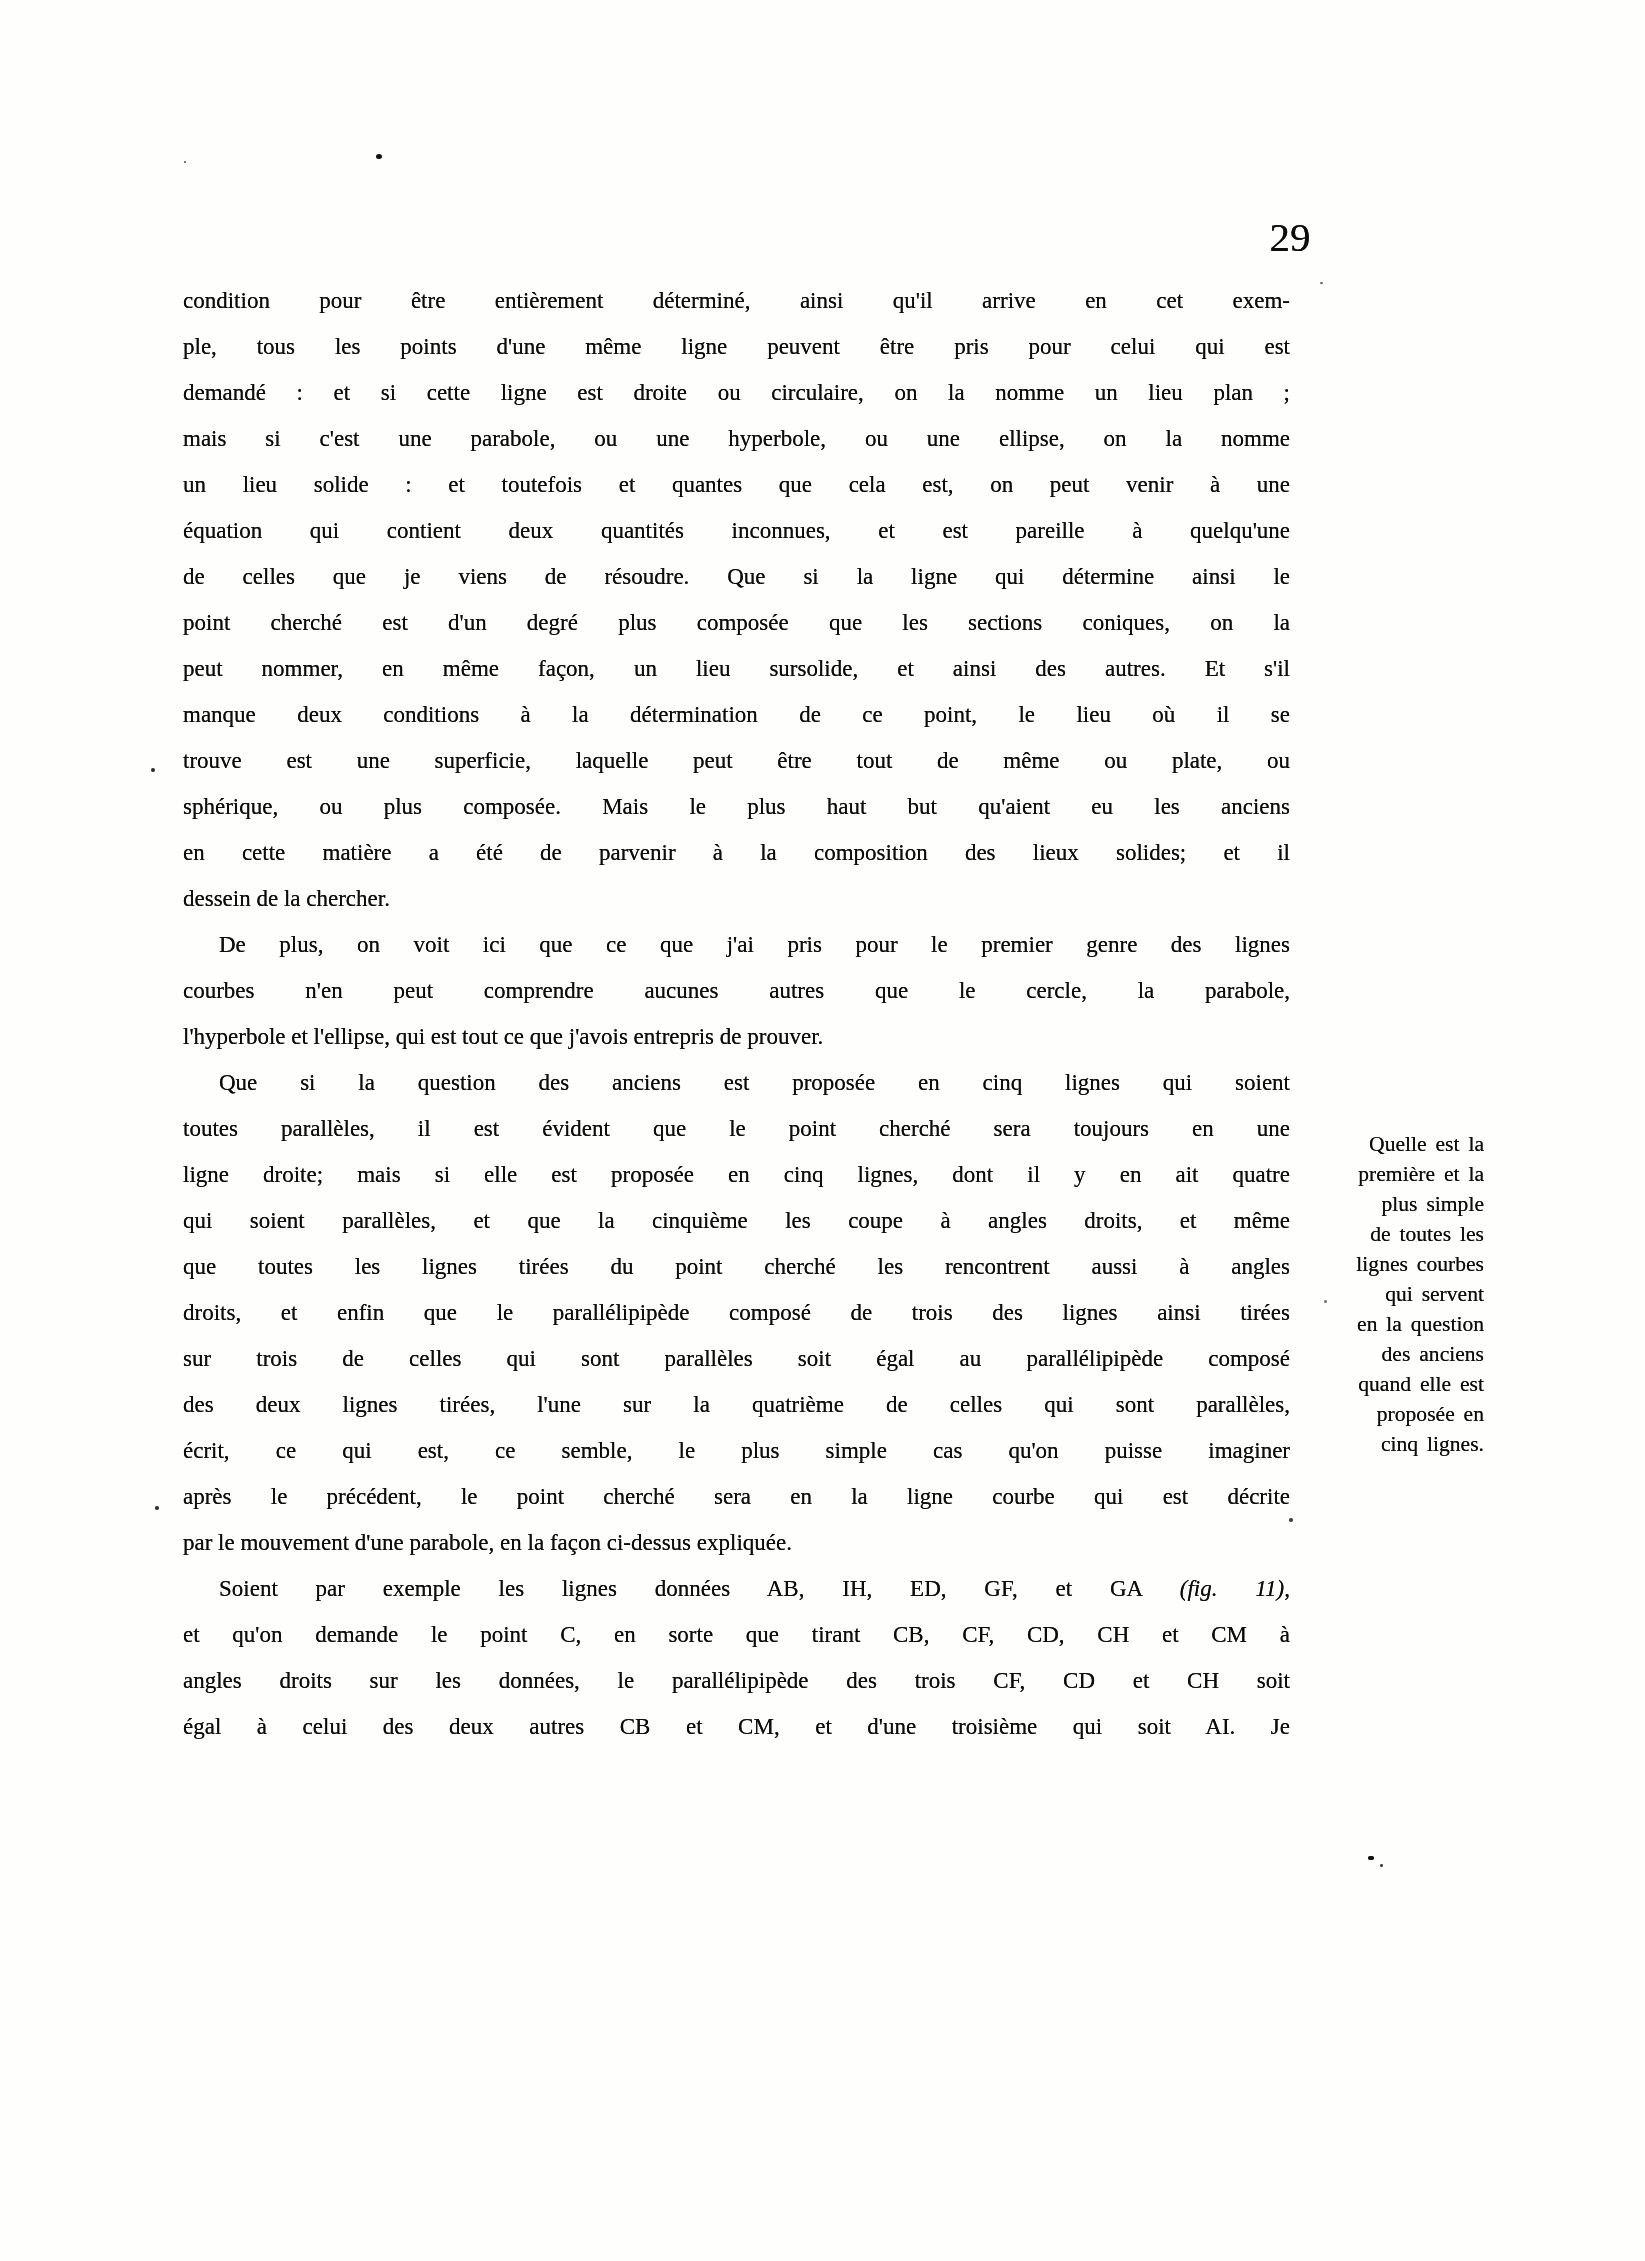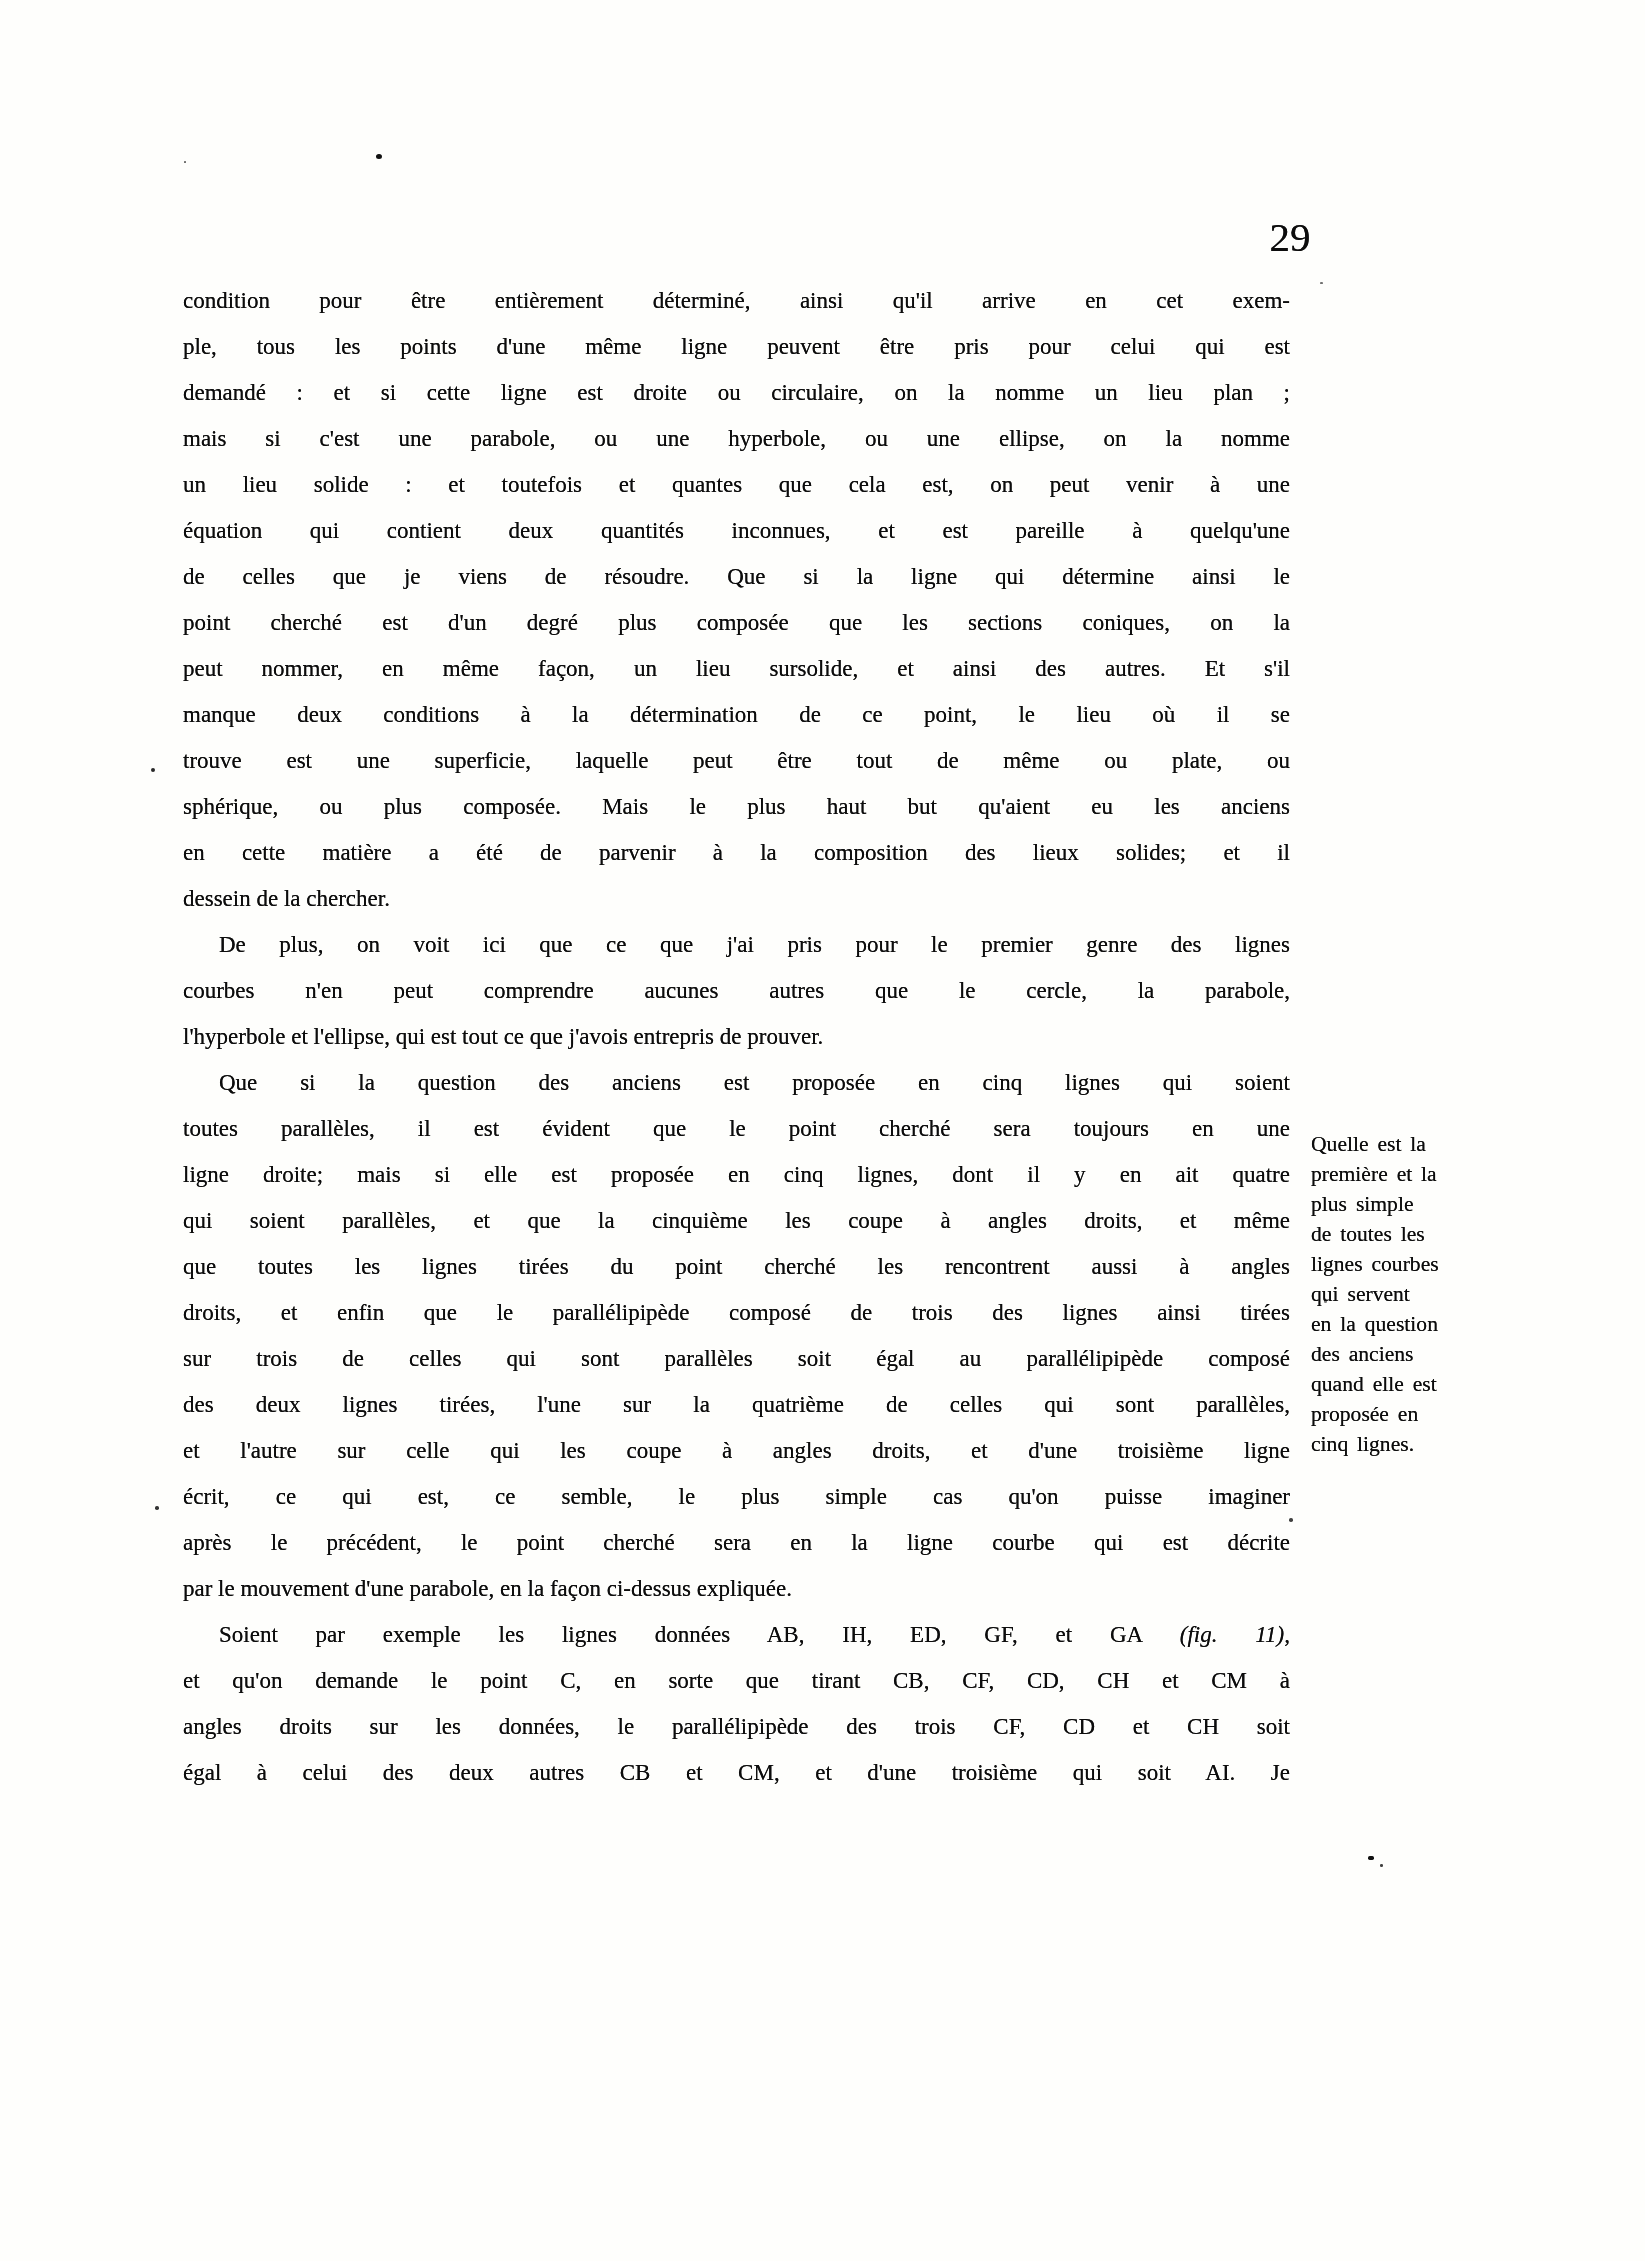--- a/index.html
+++ b/index.html
@@ -43,21 +43,21 @@
   .bline.pend{text-align-last:left;}
   .bline i{font-style:italic;}
   
   .margin-note{
     position:absolute;left:1311px;top:1129px;width:173px;
     font-size:21.6px;
     text-shadow:0 0 0.4px rgba(12,12,12,.8);
   }
   .nline{
     height:30px;line-height:30px;
-    text-align:left;
+    text-align:right;
     word-spacing:3.5px;
     white-space:nowrap;
   }
   
   .speck{position:absolute;background:#111;border-radius:50%;}
   .s1{left:376px;top:154px;width:6px;height:5.2px;}
   .s2{left:184px;top:161px;width:1.7px;height:1.7px;opacity:.65;}
   .s3{left:151px;top:768px;width:4.3px;height:4.3px;opacity:.9;}
   .s4{left:155px;top:1506px;width:3.5px;height:3.5px;opacity:.85;}
   .s5{left:1289px;top:1518px;width:3.5px;height:3.5px;opacity:.8;}
@@ -93,21 +93,20 @@
       <div class="bline">courbes n'en peut comprendre aucunes autres que le cercle, la parabole,</div>
       <div class="bline pend">l'hyperbole et l'ellipse, qui est tout ce que j'avois entrepris de prouver.</div>
       <div class="bline indent">Que si la question des anciens est proposée en cinq lignes qui soient</div>
       <div class="bline">toutes parallèles, il est évident que le point cherché sera toujours en une</div>
       <div class="bline">ligne droite; mais si elle est proposée en cinq lignes, dont il y en ait quatre</div>
       <div class="bline">qui soient parallèles, et que la cinquième les coupe à angles droits, et même</div>
       <div class="bline">que toutes les lignes tirées du point cherché les rencontrent aussi à angles</div>
       <div class="bline">droits, et enfin que le parallélipipède composé de trois des lignes ainsi tirées</div>
       <div class="bline">sur trois de celles qui sont parallèles soit égal au parallélipipède composé</div>
       <div class="bline">des deux lignes tirées, l'une sur la quatrième de celles qui sont parallèles,</div>
-      <div class="bline">et l'autre sur celle qui les coupe à angles droits, et d'une troisième ligne</div>
       <div class="bline">écrit, ce qui est, ce semble, le plus simple cas qu'on puisse imaginer</div>
       <div class="bline">après le précédent, le point cherché sera en la ligne courbe qui est décrite</div>
       <div class="bline pend">par le mouvement d'une parabole, en la façon ci-dessus expliquée.</div>
       <div class="bline indent">Soient par exemple les lignes données AB, IH, ED, GF, et GA <i>(fig. 11),</i></div>
       <div class="bline">et qu'on demande le point C, en sorte que tirant CB, CF, CD, CH et CM à</div>
       <div class="bline">angles droits sur les données, le parallélipipède des trois CF, CD et CH soit</div>
       <div class="bline">égal à celui des deux autres CB et CM, et d'une troisième qui soit AI. Je</div>
     </div>
 
   <div class="margin-note">

